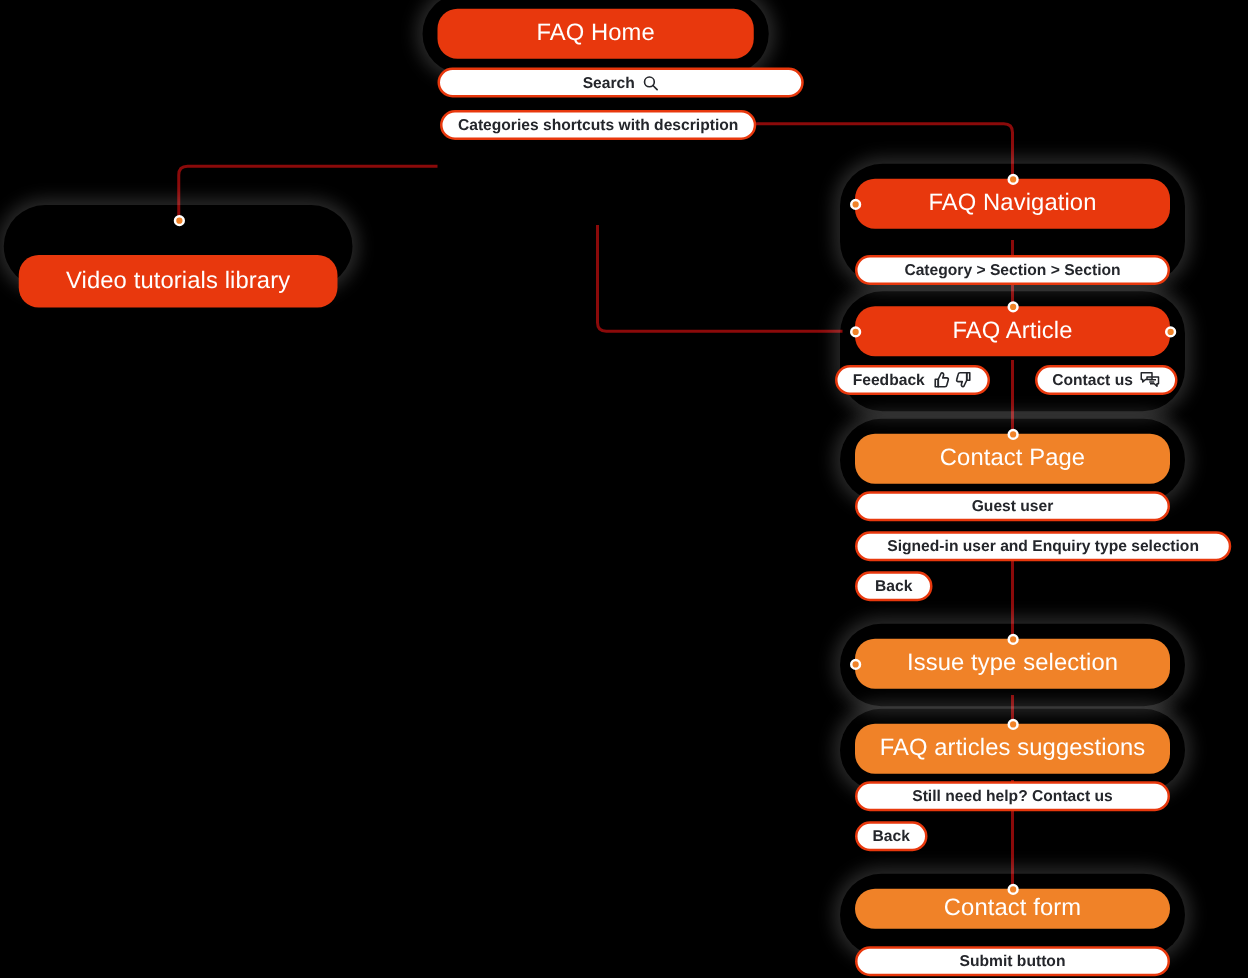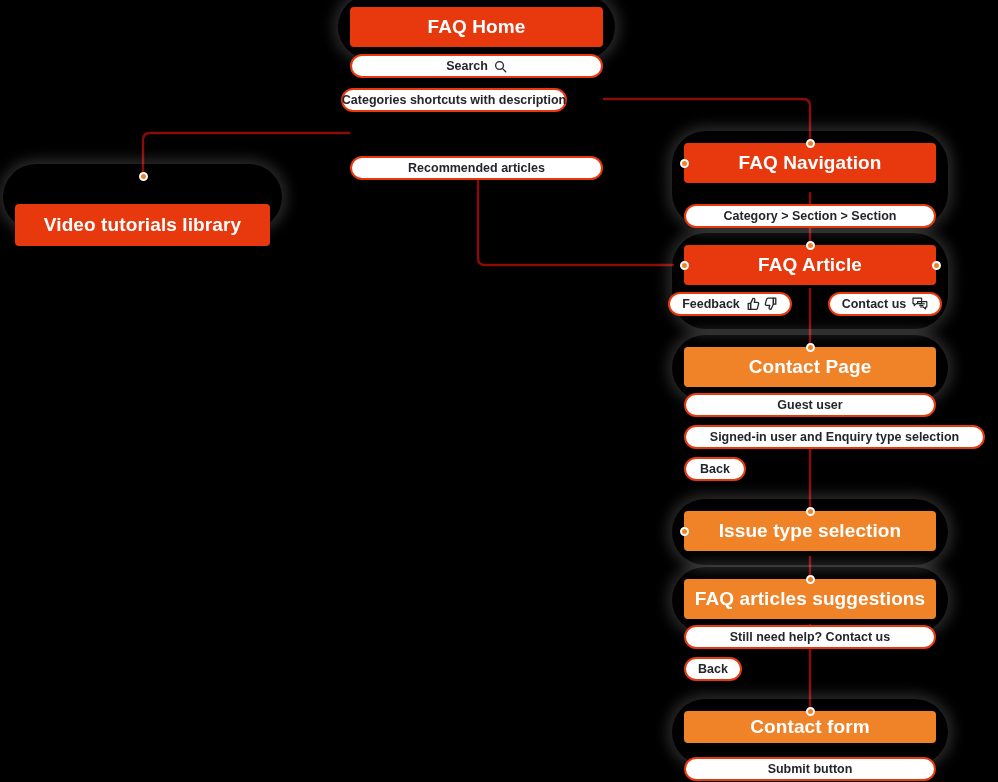--- a/index.html
+++ b/index.html
@@ -29,24 +29,24 @@
   
   .card{
     position:absolute;
     box-sizing:border-box;
     display:flex;align-items:center;justify-content:center;
     border-radius:14px;
     white-space:nowrap;
     z-index:3;
   }
   .card.hdr{
-    border-radius:4px;
+    border-radius:16px;
     color:#ffffff;
     font-size:19px;
-    font-weight:700;
+    font-weight:400;
     letter-spacing:.1px;
     height:40px;
   }
   .card.hdr.red{background:#E8380D;}
   .card.hdr.orange{background:#F08228;}
   .card.sub{
     background:#ffffff;
     border:2px solid #E8380D;
     color:#24262B;
     font-size:12.5px;
@@ -97,38 +97,35 @@
   <div class="group" style="left:684px;top:245px;width:252px;height:72px;"></div>
   <div class="group" style="left:684px;top:347px;width:252px;height:42px;"></div>
   <div class="group" style="left:684px;top:511px;width:252px;height:42px;"></div>
   <div class="group" style="left:684px;top:579px;width:252px;height:42px;"></div>
   <div class="group" style="left:684px;top:711px;width:252px;height:42px;"></div>
 
   <div class="card hdr red" style="left:350px;top:7px;width:253px;">
     <span>FAQ Home</span>
   </div>
 
-  <div class="card sub" style="left:350px;top:54px;width:253px;">
+  <div class="card sub" style="left:350px;top:54px;width:293px;">
     <span class="lbl">Search</span>
     <span class="ico">
       <svg width="13" height="13" viewBox="0 0 16 16">
           <circle cx="6.8" cy="6.8" r="4.8" fill="none" stroke="#24262B" stroke-width="1.6"></circle>
           <line x1="10.3" y1="10.3" x2="14.4" y2="14.4" stroke="#24262B" stroke-width="1.6" stroke-linecap="round"></line>
         </svg>
     </span>
   </div>
 
-  <div class="card sub" style="left:341px;top:88px;width:226px;">
+  <div class="card sub" style="left:352px;top:88px;width:253px;">
     <span class="lbl">Categories shortcuts with description</span>
   </div>
 
 
-  <div class="card sub" style="left:350px;top:156px;width:253px;">
-    <span class="lbl">Recommended articles</span>
-  </div>
 
   <div class="card hdr red" style="left:15px;top:176px;width:255px;height:42px;margin-top:28px;">
     <span>Video tutorials library</span>
   </div>
   <div class="dot" style="left:139px;top:172px;"></div>
 
   <div class="card hdr red" style="left:684px;top:143px;width:252px;height:40px;">
     <span>FAQ Navigation</span>
   </div>
   <div class="dot" style="left:806px;top:139px;"></div>

